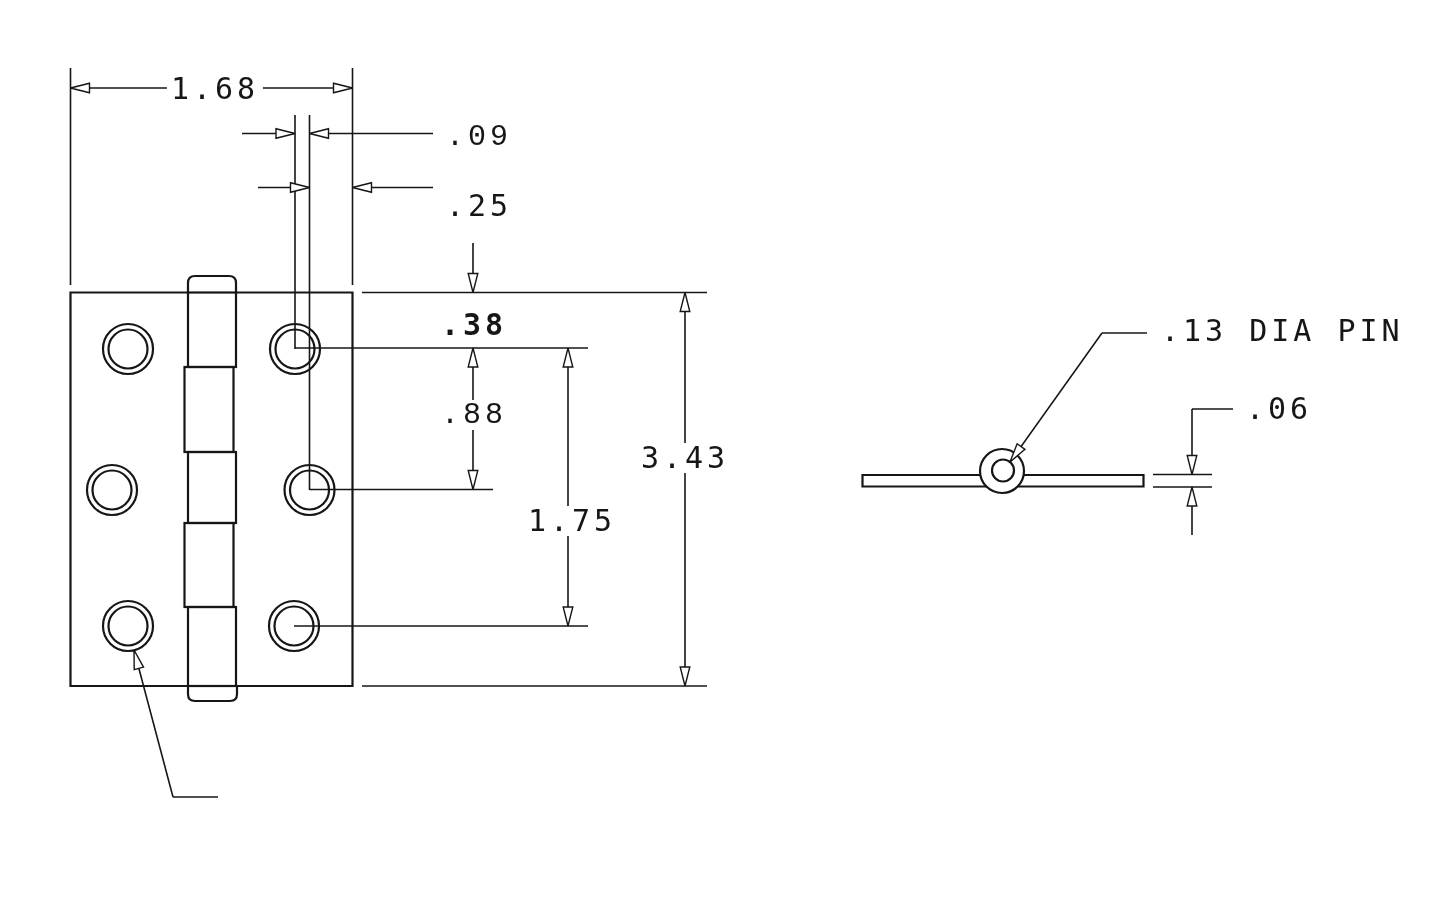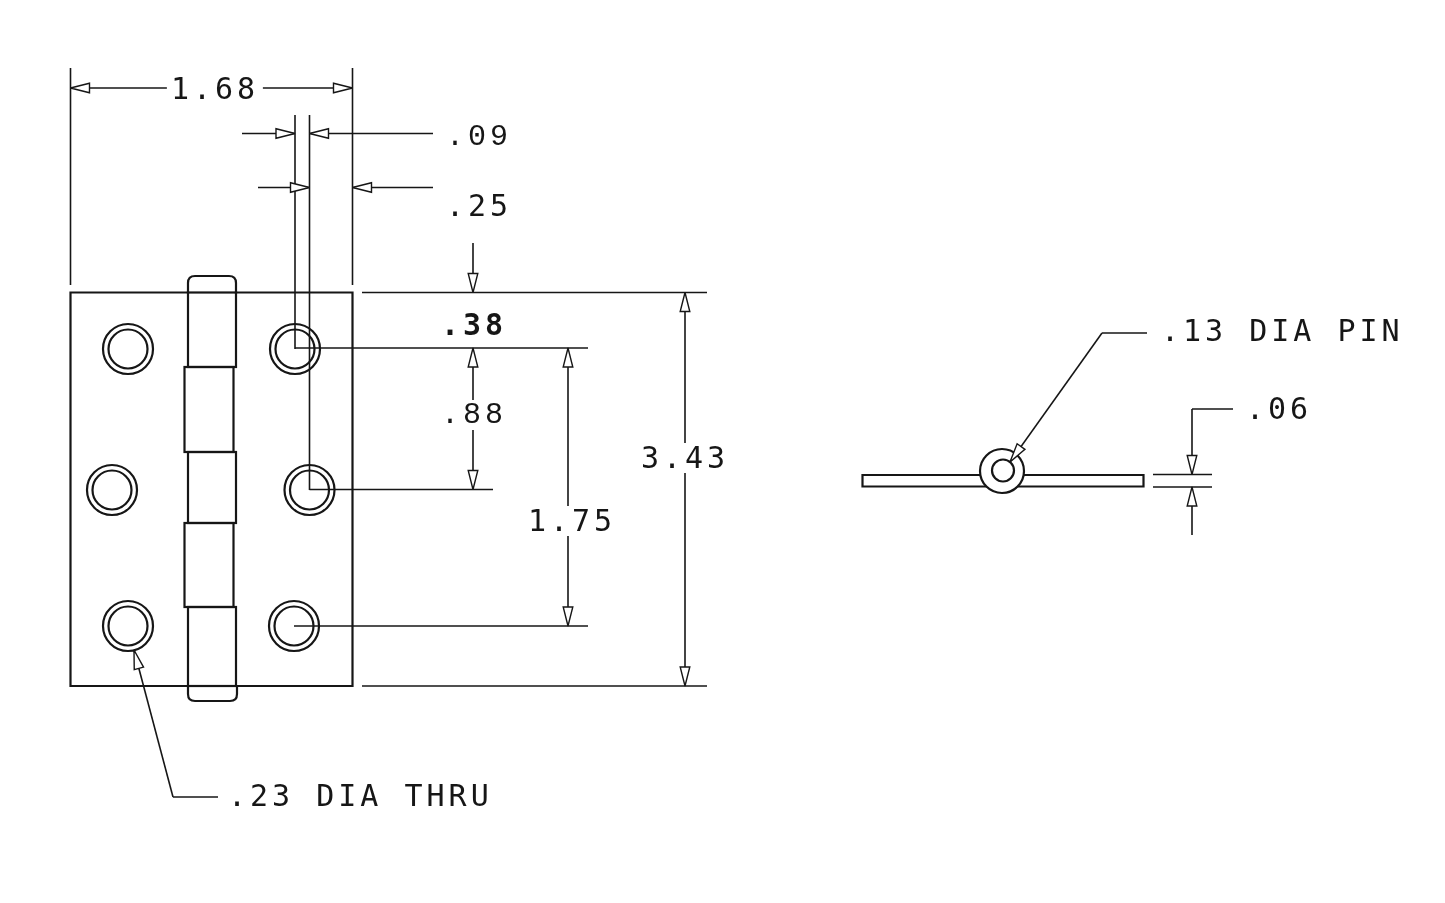--- a/index.html
+++ b/index.html
@@ -168,19 +168,18 @@
   <span class="dim-label" style="left:446px;top:206px;">.25</span>
 
   <span class="dim-label centered" style="left:474px;top:325px;font-weight:bold;">.38</span>
 
   <span class="dim-label centered bg" style="left:474px;top:415px;font-family:Liberation Mono, monospace;">.88</span>
 
   <span class="dim-label centered bg" style="left:572px;top:501px;margin-top:20px;">1.75</span>
 
   <span class="dim-label centered bg" style="left:685px;top:458px;">3.43</span>
 
-  <span class="dim-label" style="left:228px;top:796px;">.23 DIA THRU</span>
 
   <span class="dim-label" style="left:1161px;top:331px;">.13 DIA PIN</span>
 
   <span class="dim-label" style="left:1246px;top:409px;">.06</span>
 
 </div>
 
 </body></html>

